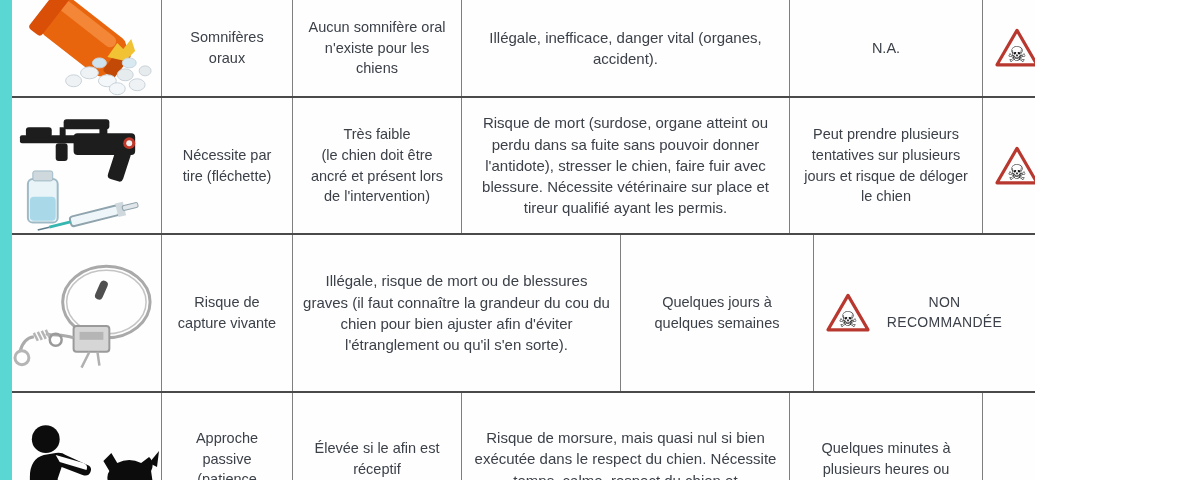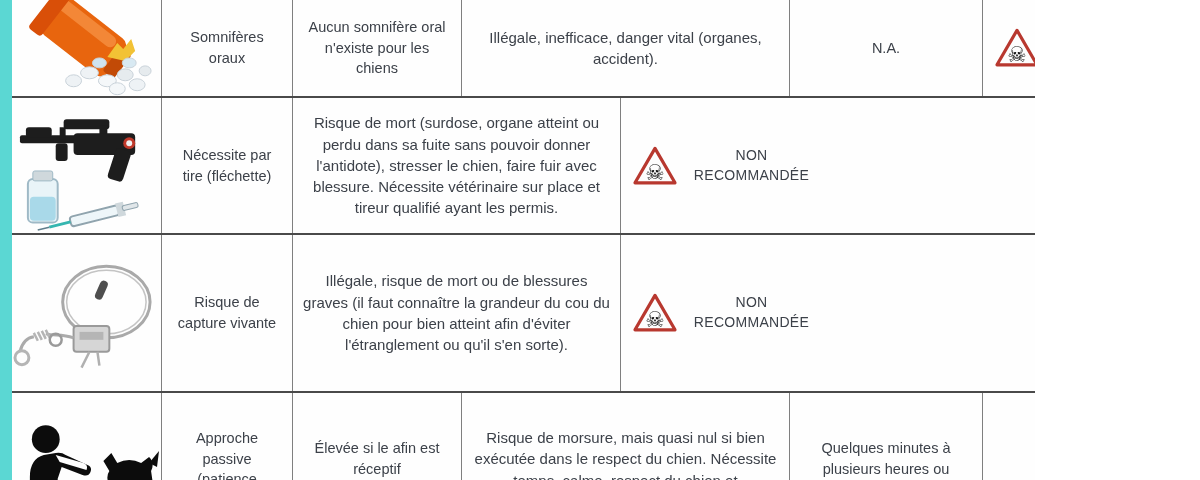--- a/index.html
+++ b/index.html
@@ -112,22 +112,29 @@
             <rect x="106" y="111" width="8" height="14" fill="#cfd8dc"></rect>
             <rect x="112" y="115" width="16" height="5" rx="2" fill="#e0e6e9" stroke="#90a4ae"></rect>
             <path d="M58 118 L36 118" stroke="#35b6b0" stroke-width="3"></path>
             <path d="M36 118 L24 118" stroke="#607d8b" stroke-width="1.5"></path>
           </g>
         </svg>
       </div>
       <div class="cell c-method">
           <span>Nécessite par tire (fléchette)</span>
         </div>
+      <div class="cell c-feas">
+          <span class="preline">Très faible
+(le chien doit être ancré et présent lors de l'intervention)</span>
+        </div>
       <div class="cell c-risk">
           <span>Risque de mort (surdose, organe atteint ou perdu dans sa fuite sans pouvoir donner l'antidote), stresser le chien, faire fuir avec blessure. Nécessite vétérinaire sur place et tireur qualifié ayant les permis.</span>
+        </div>
+      <div class="cell c-delay">
+          <span>Peut prendre plusieurs tentatives sur plusieurs jours et risque de déloger le chien</span>
         </div>
       <div class="cell c-verdict">
         <span class="vicon">
           <svg width="48" height="44" viewBox="0 0 60 54">
             <path d="M30 5 L55 48 L5 48 Z" fill="#fdfdfd" stroke="#b8382f" stroke-width="4" stroke-linejoin="round"></path>
             <text x="30" y="44" font-size="27" text-anchor="middle" fill="#111" font-family="DejaVu Sans, sans-serif">☠</text>
           </svg>
         </span>
         <span class="label">NON RECOMMANDÉE</span>
       </div>
@@ -146,21 +153,24 @@
           <path d="M22 103 C 14 104 10 110 8 118" stroke="#ababab" stroke-width="3" fill="none"></path>
           <circle cx="10" cy="124" r="7" fill="none" stroke="#b5b5b5" stroke-width="3"></circle>
           <circle cx="44" cy="106" r="6" fill="none" stroke="#9a9a9a" stroke-width="2.5"></circle>
           <path d="M78 118 L70 134 M86 118 L88 132" stroke="#b0b0b0" stroke-width="2.5"></path>
         </svg>
       </div>
       <div class="cell c-method">
           <span>Risque de capture vivante</span>
         </div>
       <div class="cell c-risk">
-          <span>Illégale, risque de mort ou de blessures graves (il faut connaître la grandeur du cou du chien pour bien atteint afin d'éviter l'étranglement ou qu'il s'en sorte).</span>
+          <span>Illégale, risque de mort ou de blessures graves (il faut connaître la grandeur du cou du chien pour bien ajuster afin d'éviter l'étranglement ou qu'il s'en sorte).</span>
+        </div>
+      <div class="cell c-delay">
+          <span>Quelques jours à quelques semaines</span>
         </div>
       <div class="cell c-verdict">
         <span class="vicon">
           <svg width="48" height="44" viewBox="0 0 60 54">
             <path d="M30 5 L55 48 L5 48 Z" fill="#fdfdfd" stroke="#b8382f" stroke-width="4" stroke-linejoin="round"></path>
             <text x="30" y="44" font-size="27" text-anchor="middle" fill="#111" font-family="DejaVu Sans, sans-serif">☠</text>
           </svg>
         </span>
         <span class="label">NON RECOMMANDÉE</span>
       </div>

